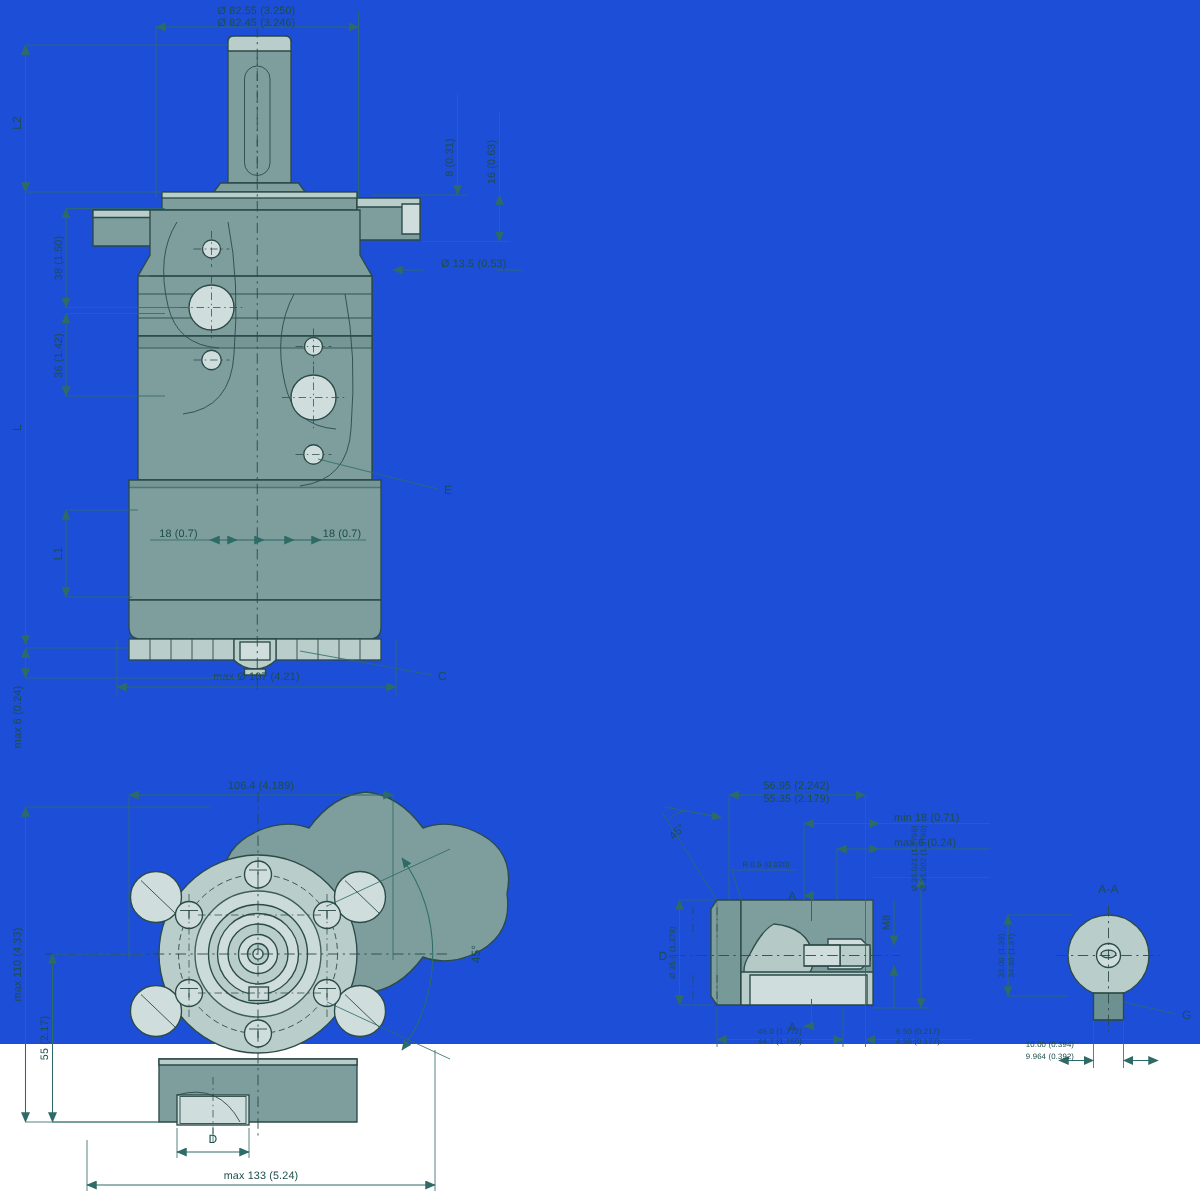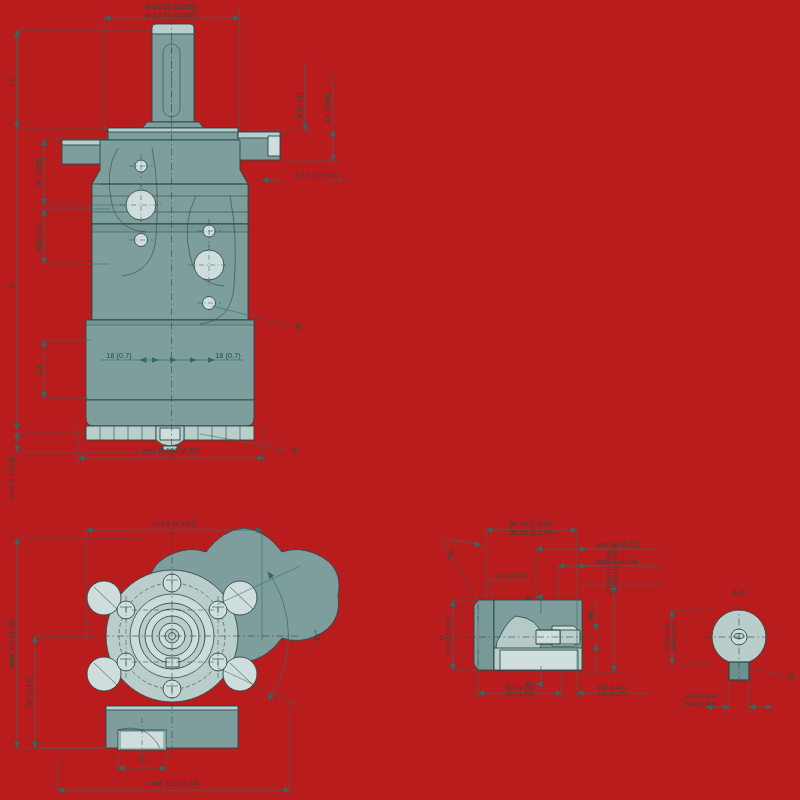--- a/index.html
+++ b/index.html
@@ -1,21 +1,21 @@
 <!DOCTYPE html>
 <html><head>
 <meta charset="utf-8">
 <title>Hydraulic Motor Technical Drawing</title>
 <style>
   html,body{margin:0;padding:0;background:#ffffff;}
   body{
     font-family:"Liberation Sans","DejaVu Sans",sans-serif;
     width:800px;height:800px;overflow:hidden;
   }
-  #sheet{position:relative;width:800px;height:800px;background:#b91c1c;}
+  #sheet{position:relative;width:800px;height:696px;background:#1d4ed8;}
   svg{display:block;}
   .dimtxt{
     font-family:"Liberation Sans","DejaVu Sans",sans-serif;
     font-size:7.2px;
     fill:#1d4d4a;
     letter-spacing:0.1px;
   }
   .dimtxt.tiny{font-size:5.2px;}
   .dimtxt.lbl{font-size:8px;}
   .dimtxt.sec{font-size:8px;}

